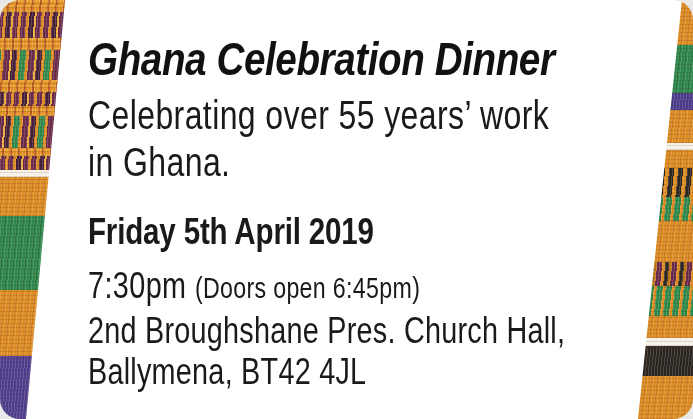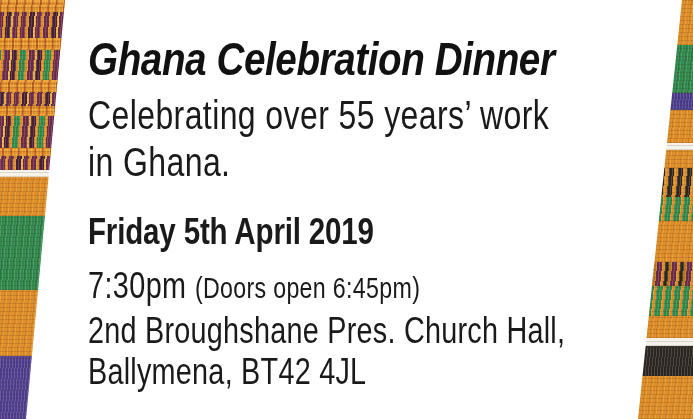--- a/index.html
+++ b/index.html
@@ -5,20 +5,21 @@
   html,body{margin:0;padding:0;}
   body{
     font-family:"Liberation Sans", sans-serif;
     background:#e9e9e9;
   }
   .page{
     position:relative;
     width:693px;height:419px;
     background:var(--c-paper,#ffffff);
     overflow:hidden;
+    border-radius:20px;
   }
 
   
   .kente{
     position:absolute;top:0;height:419px;width:70px;
   }
   .kente-left{
     left:0;
     clip-path:polygon(0 0,65px 0,26px 100%,0 100%);
   }

